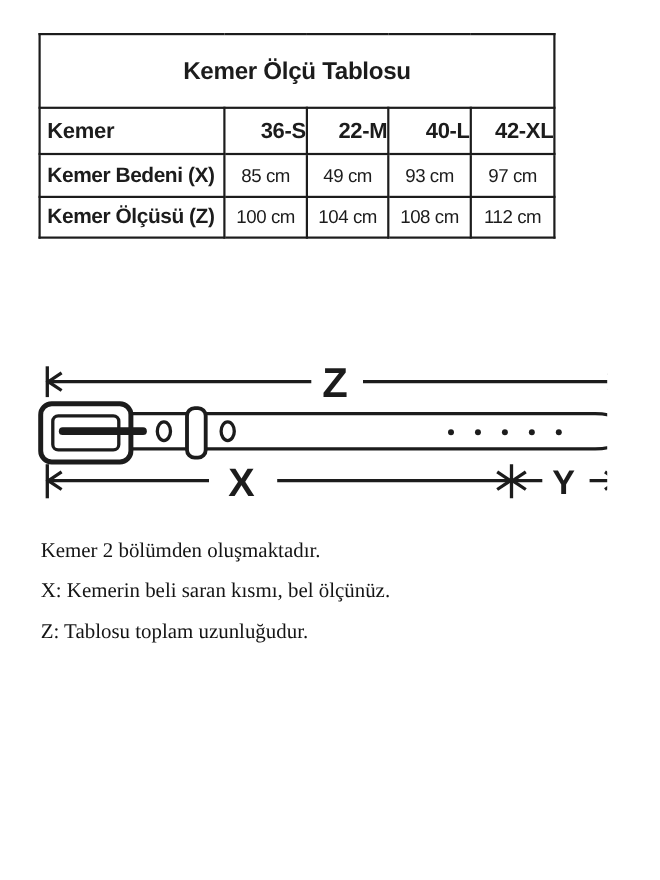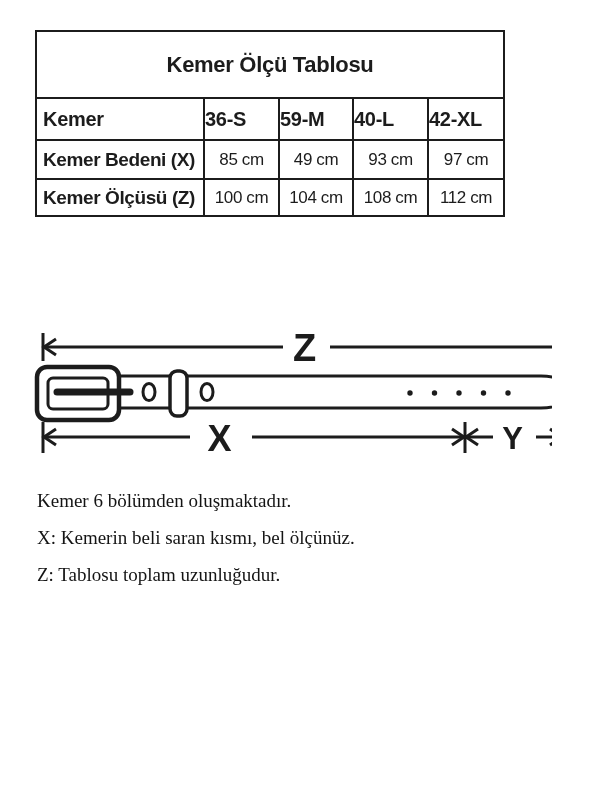--- a/index.html
+++ b/index.html
@@ -5,21 +5,21 @@
   html,body{margin:0;padding:0;background:#ffffff;}
   .canvas{position:relative;width:552px;height:800px;background:#ffffff;overflow:hidden;
           font-family:"Liberation Sans",sans-serif;color:#1c1c1c;}
 
   
   table.size-table{position:absolute;left:35px;top:30px;width:468px;
                    border-collapse:collapse;table-layout:fixed;}
   .size-table td{border:2px solid #1c1c1c;padding:0;vertical-align:middle;
                  white-space:nowrap;overflow:hidden;}
   .title-cell{height:65px;text-align:center;font-weight:bold;font-size:22px;letter-spacing:-0.3px;}
-  .head-row td{height:40px;font-weight:bold;font-size:20px;text-align:left;letter-spacing:-0.3px;}
+  .head-row td{height:40px;font-weight:bold;font-size:20px;text-align:right;letter-spacing:-0.3px;}
   tr.r2 td{height:37px;}
   tr.r3 td{height:35px;}
   tr.r4 td{height:34px;}
   .lbl{text-align:left !important;padding-left:6px !important;font-weight:bold;
        font-size:19px;letter-spacing:-0.4px;}
   .val{text-align:center;font-weight:normal;font-size:17px;letter-spacing:-0.4px;}
 
   
   .stray{position:absolute;left:577px;top:242px;width:3px;height:19px;background:#4a4a4a;}
 
@@ -55,21 +55,21 @@
       <col style="width:75px">
         <col style="width:76px">
     </colgroup>
     <tbody>
       <tr>
         <td colspan="5" class="title-cell">Kemer Ölçü Tablosu</td>
       </tr>
       <tr class="head-row">
         <td class="lbl">Kemer</td>
         <td>36-S</td>
-        <td>59-M</td>
+        <td>22-M</td>
         <td>40-L</td>
         <td>42-XL</td>
       </tr>
       <tr class="r2">
         <td class="lbl">Kemer Bedeni (X)</td>
         <td class="val">85 cm</td>
         <td class="val">49 cm</td>
         <td class="val">93 cm</td>
         <td class="val">97 cm</td>
       </tr>
@@ -127,18 +127,18 @@
 
     <g>
       <text class="y-label" x="512" y="129">Y</text>
       <path class="ln" d="M536,117 H558"></path>
       <path class="ln" d="M550,109 L562,117 L550,125"></path>
       <path class="ln" d="M566,102 V133"></path>
     </g>
   </svg>
 
   <div class="notes">
-    <p>Kemer 6 bölümden oluşmaktadır.</p>
+    <p>Kemer 2 bölümden oluşmaktadır.</p>
     <p>X: Kemerin beli saran kısmı, bel ölçünüz.</p>
     <p>Z: Tablosu toplam uzunluğudur.</p>
   </div>
 
 </div>
 
 </body></html>

